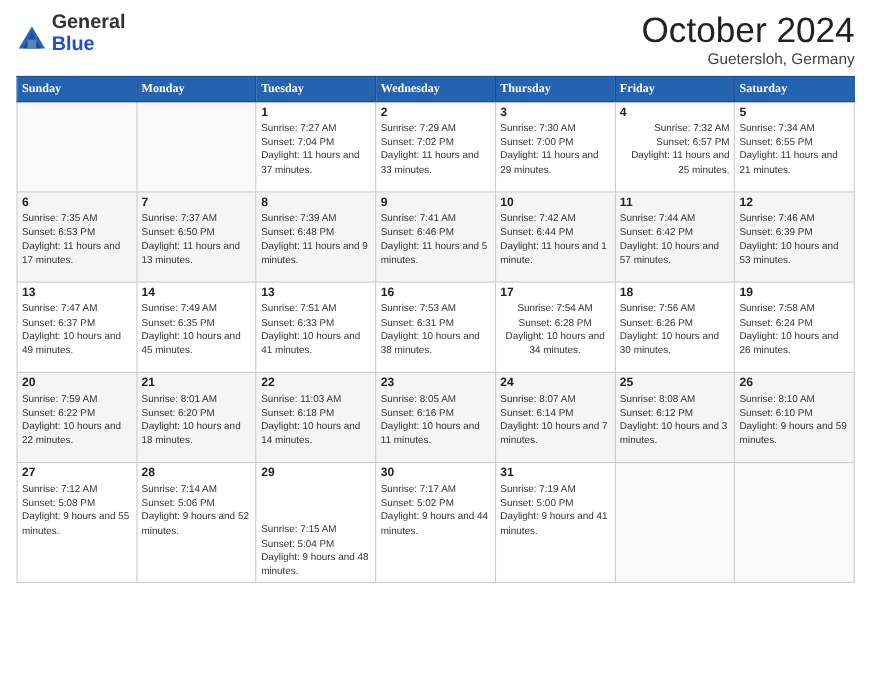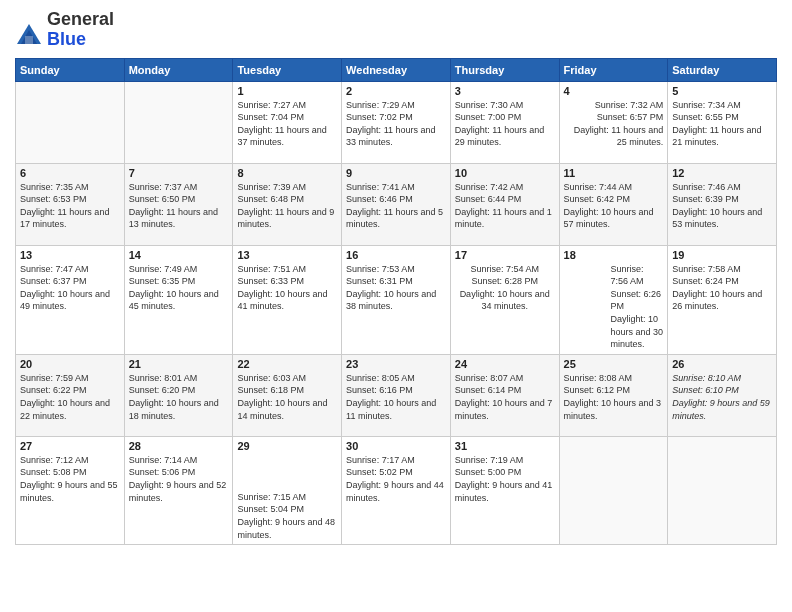--- a/index.html
+++ b/index.html
@@ -57,20 +57,21 @@
       table-layout: fixed;
     }
     thead th {
       background-color: #2563b0;
       color: #fff;
       font-size: 11px;
       font-weight: bold;
       padding: 5px 4px;
       text-align: left;
       border: 1px solid #1a4d99;
+      font-family: Liberation Serif, serif;
     }
     tbody td {
       border: 1px solid #ccc;
       vertical-align: top;
       padding: 3px 4px;
       font-size: 9.5px;
       color: #222;
       height: 82px;
       background: #fff;
     }
@@ -101,20 +102,24 @@
       <svg class="logo-icon" viewBox="0 0 28 28">
         <polygon points="14,2 26,22 2,22" fill="#2563b0"></polygon>
         <polygon points="14,8 22,22 6,22" fill="#1a4d99"></polygon>
         <rect x="10" y="14" width="8" height="8" fill="#fff" opacity="0.3"></rect>
       </svg>
       <div class="logo-text">
         <span class="logo-general">General</span><br>
         <span class="logo-blue">Blue</span>
       </div>
     </div>
+    <div class="title-block">
+      <div class="month-title">October 2024</div>
+      <div class="subtitle">Guetersloh, Germany</div>
+    </div>
   </div>
 
   <table>
     <thead>
       <tr>
       <th>Sunday</th>
           <th>Monday</th>
           <th>Tuesday</th>
           <th>Wednesday</th>
           <th>Thursday</th>
@@ -227,21 +232,21 @@
 Daylight: 10 hours and 38 minutes.</div>
           </td>
           <td>
             <span class="day-number">17</span>
             <div class="day-info" style="white-space: pre-line; text-align: center;">Sunrise: 7:54 AM
 Sunset: 6:28 PM
 Daylight: 10 hours and 34 minutes.</div>
           </td>
           <td>
             <span class="day-number">18</span>
-            <div class="day-info" style="white-space: pre-line; margin-left: 47px;">Sunrise: 7:56 AM
+            <div class="day-info" style="white-space: pre-line;">Sunrise: 7:56 AM
 Sunset: 6:26 PM
 Daylight: 10 hours and 30 minutes.</div>
           </td>
           <td>
             <span class="day-number">19</span>
             <div class="day-info" style="white-space: pre-line;">Sunrise: 7:58 AM
 Sunset: 6:24 PM
 Daylight: 10 hours and 26 minutes.</div>
           </td>
         </tr>
@@ -253,21 +258,21 @@
 Daylight: 10 hours and 22 minutes.</div>
           </td>
           <td>
             <span class="day-number">21</span>
             <div class="day-info" style="white-space: pre-line;">Sunrise: 8:01 AM
 Sunset: 6:20 PM
 Daylight: 10 hours and 18 minutes.</div>
           </td>
           <td>
             <span class="day-number">22</span>
-            <div class="day-info" style="white-space: pre-line;">Sunrise: 6:03 AM
+            <div class="day-info" style="white-space: pre-line;">Sunrise: 11:03 AM
 Sunset: 6:18 PM
 Daylight: 10 hours and 14 minutes.</div>
           </td>
           <td>
             <span class="day-number">23</span>
             <div class="day-info" style="white-space: pre-line;">Sunrise: 8:05 AM
 Sunset: 6:16 PM
 Daylight: 10 hours and 11 minutes.</div>
           </td>
           <td>
@@ -277,21 +282,21 @@
 Daylight: 10 hours and 7 minutes.</div>
           </td>
           <td>
             <span class="day-number">25</span>
             <div class="day-info" style="white-space: pre-line;">Sunrise: 8:08 AM
 Sunset: 6:12 PM
 Daylight: 10 hours and 3 minutes.</div>
           </td>
           <td>
             <span class="day-number">26</span>
-            <div class="day-info" style="white-space: pre-line; font-style: italic;">Sunrise: 8:10 AM
+            <div class="day-info" style="white-space: pre-line;">Sunrise: 8:10 AM
 Sunset: 6:10 PM
 Daylight: 9 hours and 59 minutes.</div>
           </td>
         </tr>
         <tr>
           <td>
             <span class="day-number">27</span>
             <div class="day-info" style="white-space: pre-line;">Sunrise: 7:12 AM
 Sunset: 5:08 PM
 Daylight: 9 hours and 55 minutes.</div>

